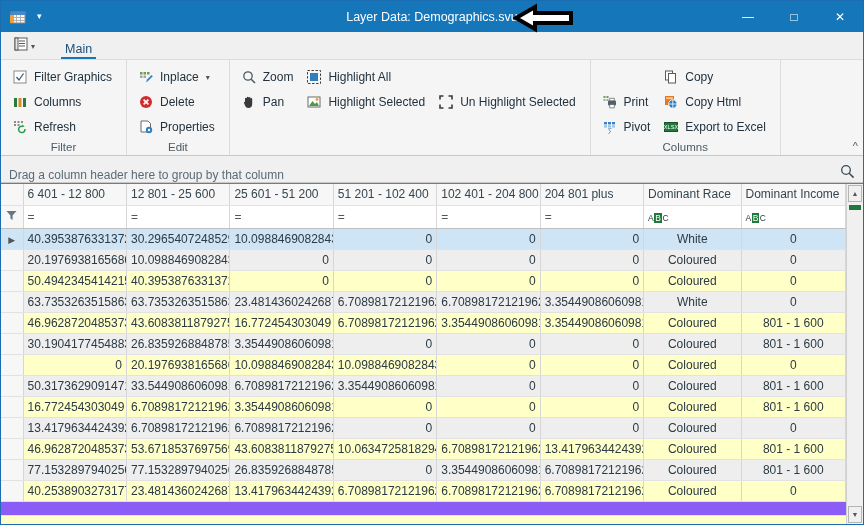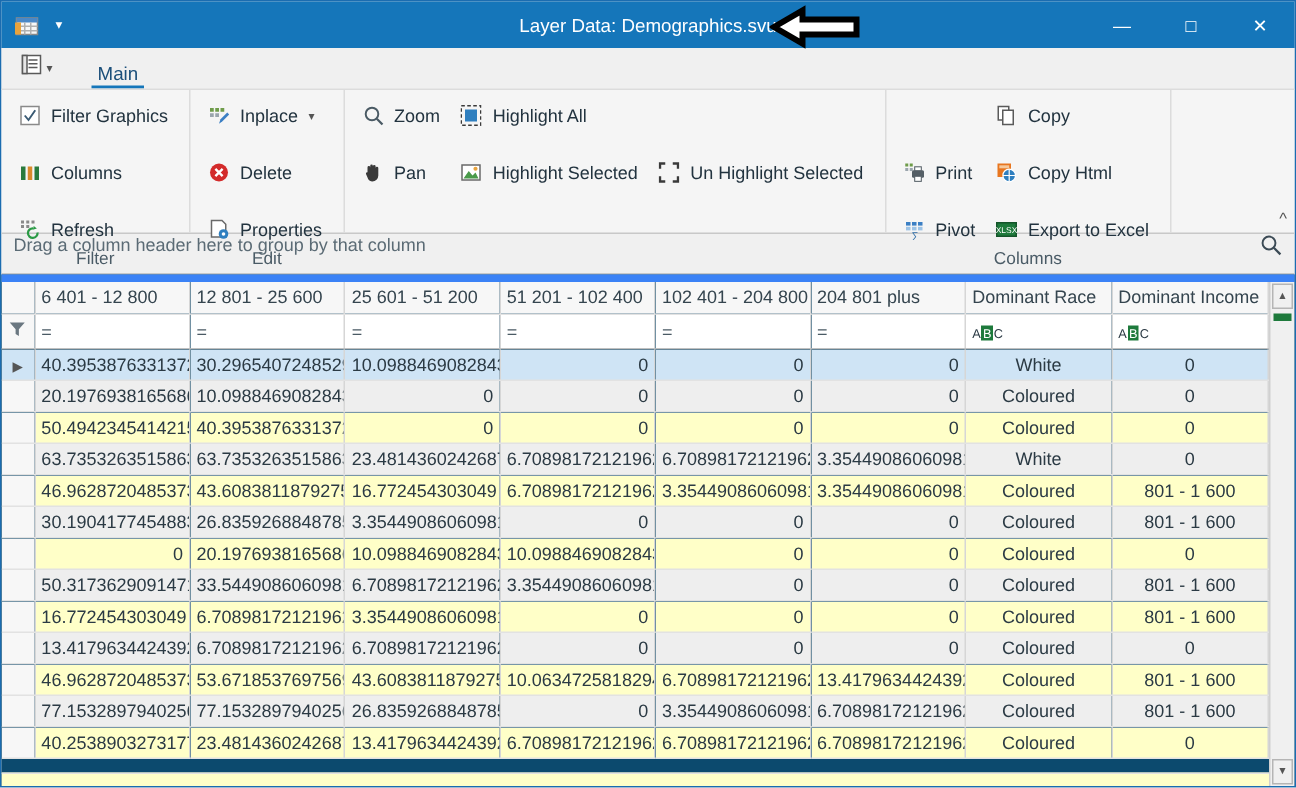--- a/index.html
+++ b/index.html
@@ -120,21 +120,21 @@
     position: relative;
   }
   .rgroup:last-child { border-right: none; }
   .rgroup-body {
     display: flex;
     padding: 0 6px;
   }
   .rcol {
     display: flex;
     flex-direction: column;
-    gap: 14px;
+    gap: 1px;
   }
   .ritem {
     display: flex;
     align-items: center;
     gap: 6px;
     padding: 2px 8px 2px 5px;
     font-size: 12px;
     color: #22333f;
     white-space: nowrap;
     height: 24px;
@@ -157,40 +157,40 @@
     position: absolute;
     right: 5px; bottom: 3px;
     font-size: 11px; color: #555;
   }
 
   
   .groupbar {
     height: 27px;
     background: #f0f0f0;
     display: flex;
-    align-items: flex-start;
+    align-items: flex-end;
     padding: 0 8px;
     font-size: 12px;
     color: #5b6b75;
     border-bottom: 1px solid #c8c8c8;
     flex: 0 0 auto;
   }
   .groupbar .search {
     margin-left: auto;
     color: #3b4a55;
     font-size: 14px;
   }
 
   
   .gridwrap {
     flex: 1 1 auto;
     display: flex;
-    background: #0c4a6e;
+    background: #8b5cf6;
     overflow: hidden;
-    border-top: 5px solid #3b82f6;
+    border-top: 1px solid #3b82f6;
   }
   .grid {
     flex: 1 1 auto;
     display: flex;
     flex-direction: column;
     overflow: hidden;
   }
   table.dg {
     border-collapse: collapse;
     table-layout: fixed;

